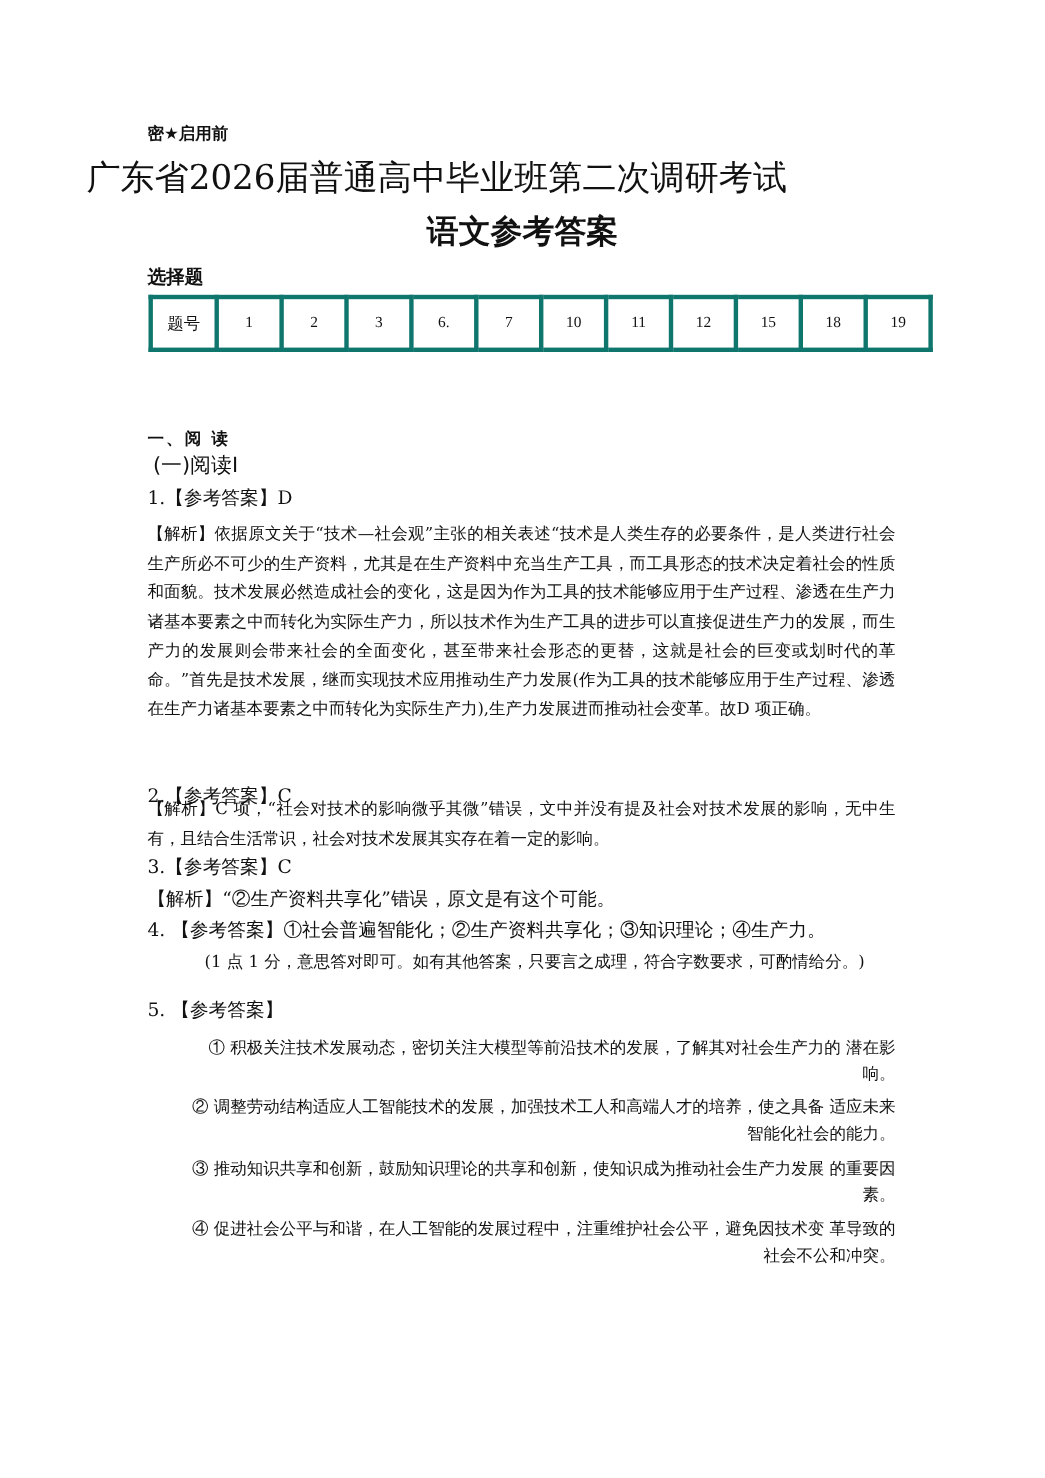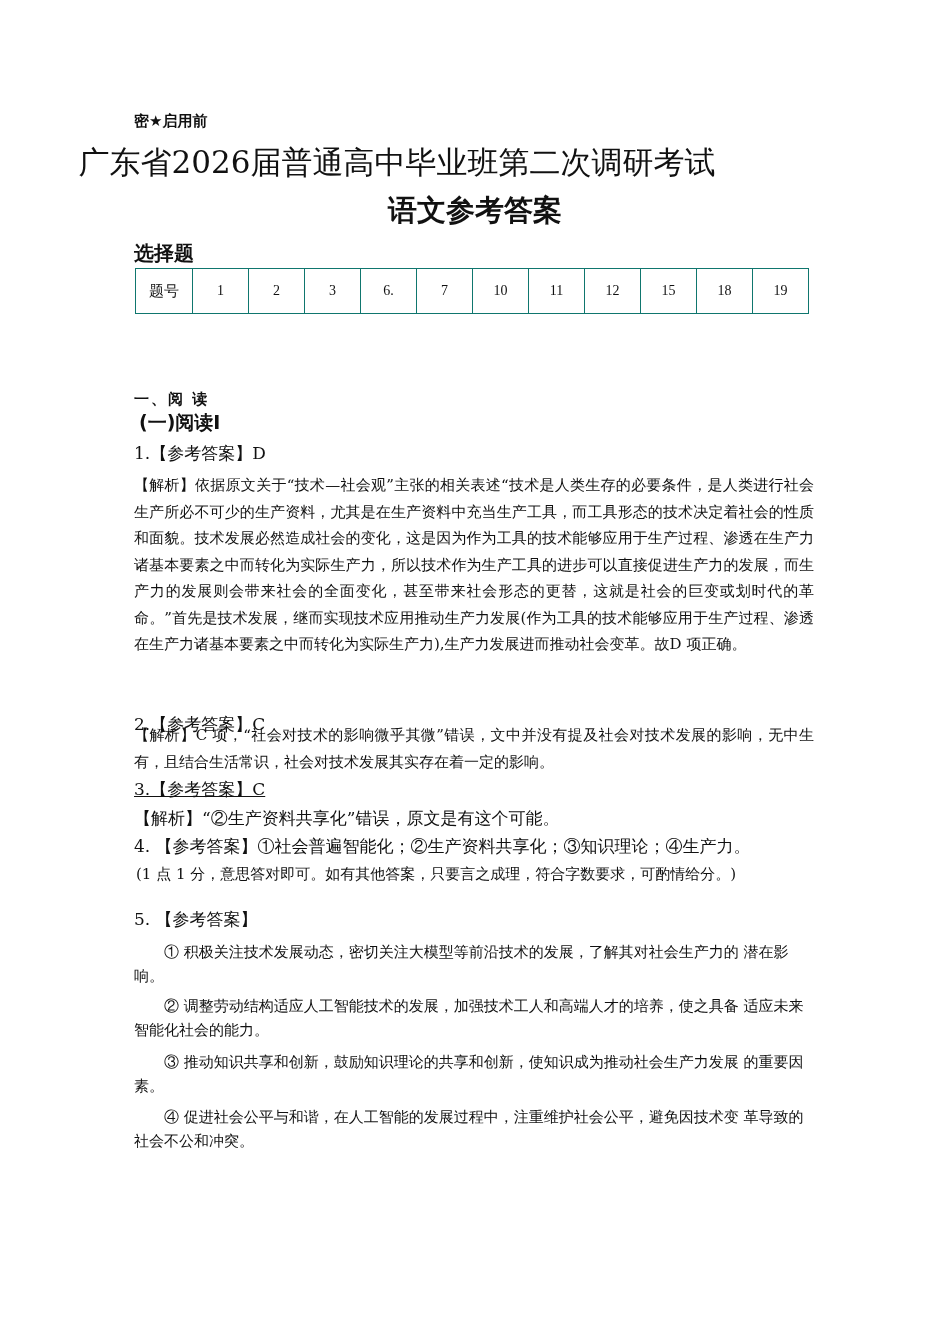--- a/index.html
+++ b/index.html
@@ -1,27 +1,27 @@
 <!DOCTYPE html>
 <html><head>
 <meta charset="utf-8">
 <style>
   html, body { margin: 0; padding: 0; background: #ffffff; }
   body { width: 950px; height: 1344px; position: relative; overflow: hidden;
          font-family: "DejaVu Serif", "Liberation Serif", serif; color: #111; }
-  .abs { position: absolute; }
+  .abs { position: absolute; text-align: right; }
   .secret { left: 134px; top: 112px; font-size: 15px; font-weight: bold; font-family: "DejaVu Sans", sans-serif; }
   .title { left: 0; width: 794px; top: 142px; text-align: center; font-size: 31px; line-height: 40px; }
   .subtitle { left: 0; width: 950px; top: 190px; text-align: center; font-size: 29px; font-weight: bold; line-height: 40px; font-family: "DejaVu Sans", sans-serif; }
-  .section-choice { left: 134px; top: 240px; font-size: 20px; font-weight: bold; font-family: Liberation Sans, sans-serif; }
+  .section-choice { left: 134px; top: 240px; font-size: 17px; font-weight: bold; font-family: Liberation Sans, sans-serif; }
   table.answers { position: absolute; left: 135px; top: 268px; border-collapse: collapse; }
-  table.answers td { border: 1px solid #0f766e; width: 55px; height: 44px; text-align: center; font-size: 14px; font-family: "Liberation Serif", serif; padding: 0; }
+  table.answers td { border: 4px solid #0f766e; width: 55px; height: 44px; text-align: center; font-size: 14px; font-family: "Liberation Serif", serif; padding: 0; }
   table.answers td.head { width: 56px; font-size: 15px; }
   .h1 { left: 134px; top: 390px; font-size: 15px; font-weight: bold; font-family: "DejaVu Sans", sans-serif; letter-spacing: 2px; }
-  .h2 { left: 139px; top: 410px; font-size: 19px; font-weight: bold; font-family: "DejaVu Sans", sans-serif; }
+  .h2 { left: 139px; top: 410px; font-size: 19px; font-weight: normal; font-family: "DejaVu Sans", sans-serif; }
   .para { left: 134px; width: 680px; font-size: 15px; line-height: 26.5px; text-align: justify; }
   .line { left: 134px; font-size: 17px; line-height: 24px; white-space: nowrap; }
   .item { left: 134px; width: 680px; font-size: 15px; line-height: 24px; text-indent: 30px; }
 </style>
 </head>
 <body>
 
 <div class="abs secret">密★启用前</div>
 <div class="abs title">广东省2026届普通高中毕业班第二次调研考试</div>
 <div class="abs subtitle">语文参考答案</div>
@@ -49,21 +49,21 @@
 
 <div class="abs h1">一、阅 读</div>
 <div class="abs h2">(一)阅读Ⅰ</div>
 
 <div class="abs line" style="top:441px;">1.【参考答案】D</div>
 <div class="abs para" style="top:472px;">【解析】依据原文关于“技术—社会观”主张的相关表述“技术是人类生存的必要条件，是人类进行社会生产所必不可少的生产资料，尤其是在生产资料中充当生产工具，而工具形态的技术决定着社会的性质和面貌。技术发展必然造成社会的变化，这是因为作为工具的技术能够应用于生产过程、渗透在生产力诸基本要素之中而转化为实际生产力，所以技术作为生产工具的进步可以直接促进生产力的发展，而生产力的发展则会带来社会的全面变化，甚至带来社会形态的更替，这就是社会的巨变或划时代的革命。”首先是技术发展，继而实现技术应用推动生产力发展(作为工具的技术能够应用于生产过程、渗透在生产力诸基本要素之中而转化为实际生产力),生产力发展进而推动社会变革。故D 项正确。</div>
 
 <div class="abs line" style="top:712px;">2.【参考答案】C</div>
 <div class="abs para" style="top:722px;">【解析】C 项，“社会对技术的影响微乎其微”错误，文中并没有提及社会对技术发展的影响，无中生有，且结合生活常识，社会对技术发展其实存在着一定的影响。</div>
 
-<div class="abs line" style="top:777px;text-decoration:underline;">3.【参考答案】C</div>
+<div class="abs line" style="top:777px;">3.【参考答案】C</div>
 <div class="abs line" style="top:806px;">【解析】“②生产资料共享化”错误，原文是有这个可能。</div>
 
 <div class="abs line" style="top:834px;">4. 【参考答案】①社会普遍智能化；②生产资料共享化；③知识理论；④生产力。</div>
 <div class="abs" style="left:136px; top:864px; width:650px; font-size:15px; line-height:20px;">(1 点 1 分，意思答对即可。如有其他答案，只要言之成理，符合字数要求，可酌情给分。)</div>
 
 <div class="abs line" style="top:907px;">5. 【参考答案】</div>
 <div class="abs item" style="top:940px;">① 积极关注技术发展动态，密切关注大模型等前沿技术的发展，了解其对社会生产力的 潜在影响。</div>
 <div class="abs item" style="top:994px;">② 调整劳动结构适应人工智能技术的发展，加强技术工人和高端人才的培养，使之具备 适应未来智能化社会的能力。</div>
 <div class="abs item" style="top:1050px;">③ 推动知识共享和创新，鼓励知识理论的共享和创新，使知识成为推动社会生产力发展 的重要因素。</div>
 <div class="abs item" style="top:1105px;">④ 促进社会公平与和谐，在人工智能的发展过程中，注重维护社会公平，避免因技术变 革导致的社会不公和冲突。</div>

